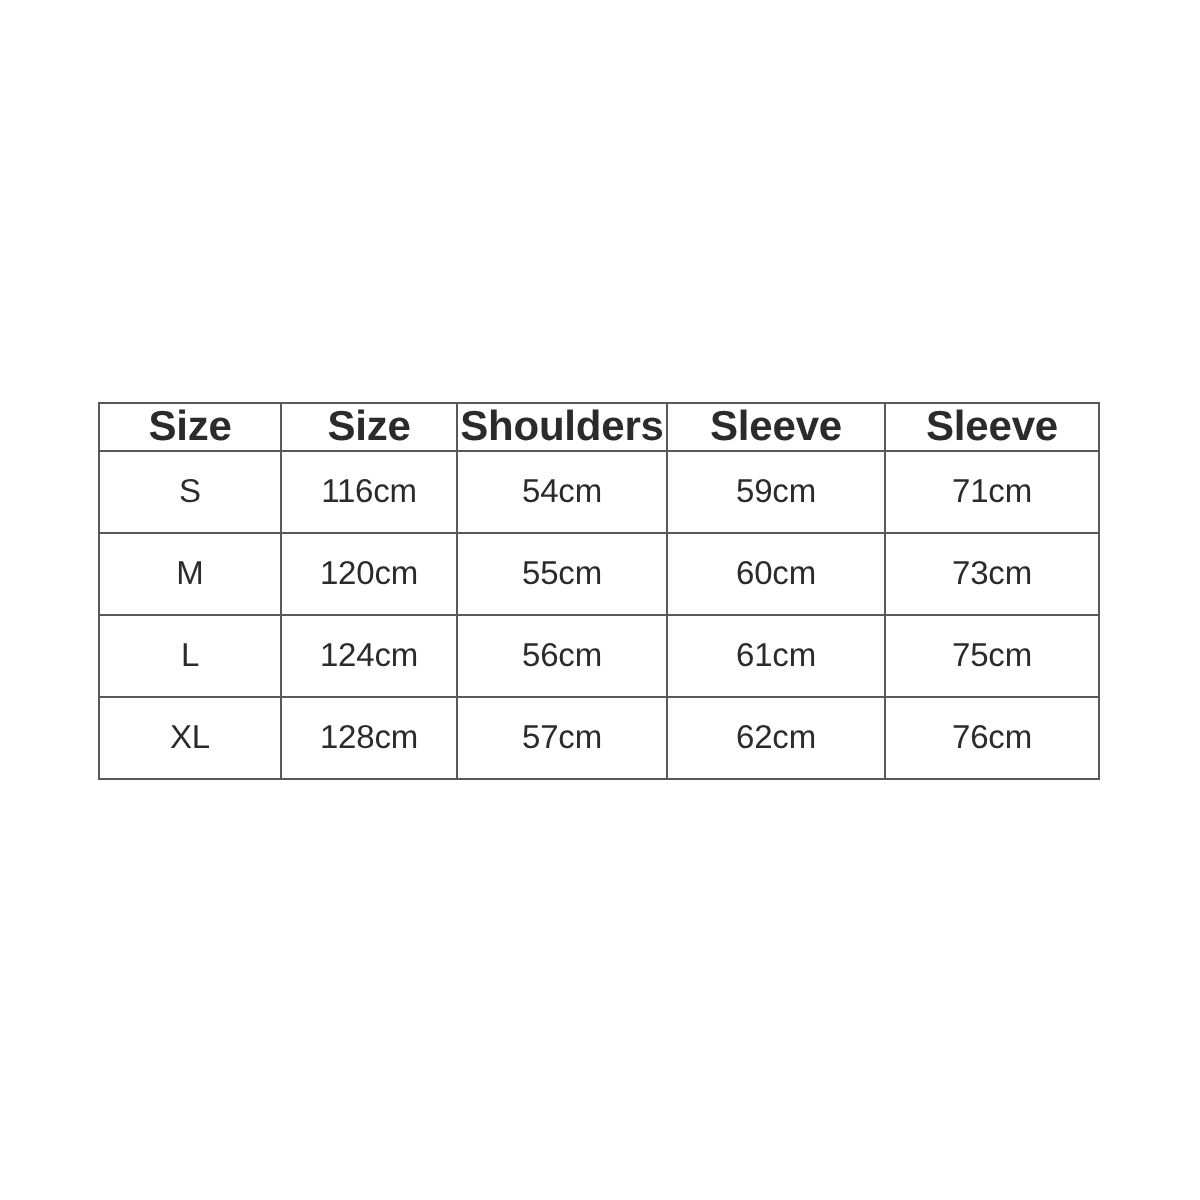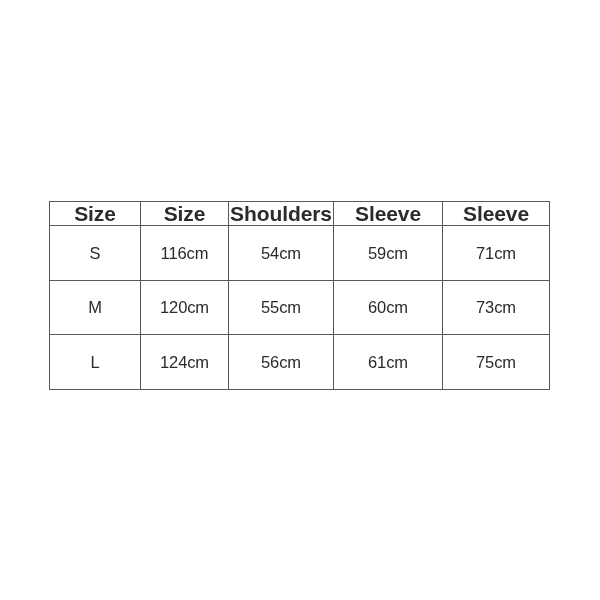--- a/index.html
+++ b/index.html
@@ -98,15 +98,22 @@
         <td>60cm</td>
         <td>73cm</td>
       </tr>
       <tr>
         <td>L</td>
         <td>124cm</td>
         <td>56cm</td>
         <td>61cm</td>
         <td>75cm</td>
       </tr>
+      <tr>
+        <td>XL</td>
+        <td>128cm</td>
+        <td>57cm</td>
+        <td>62cm</td>
+        <td>76cm</td>
+      </tr>
     </tbody>
   </table>
 </div>
 
 </body></html>

